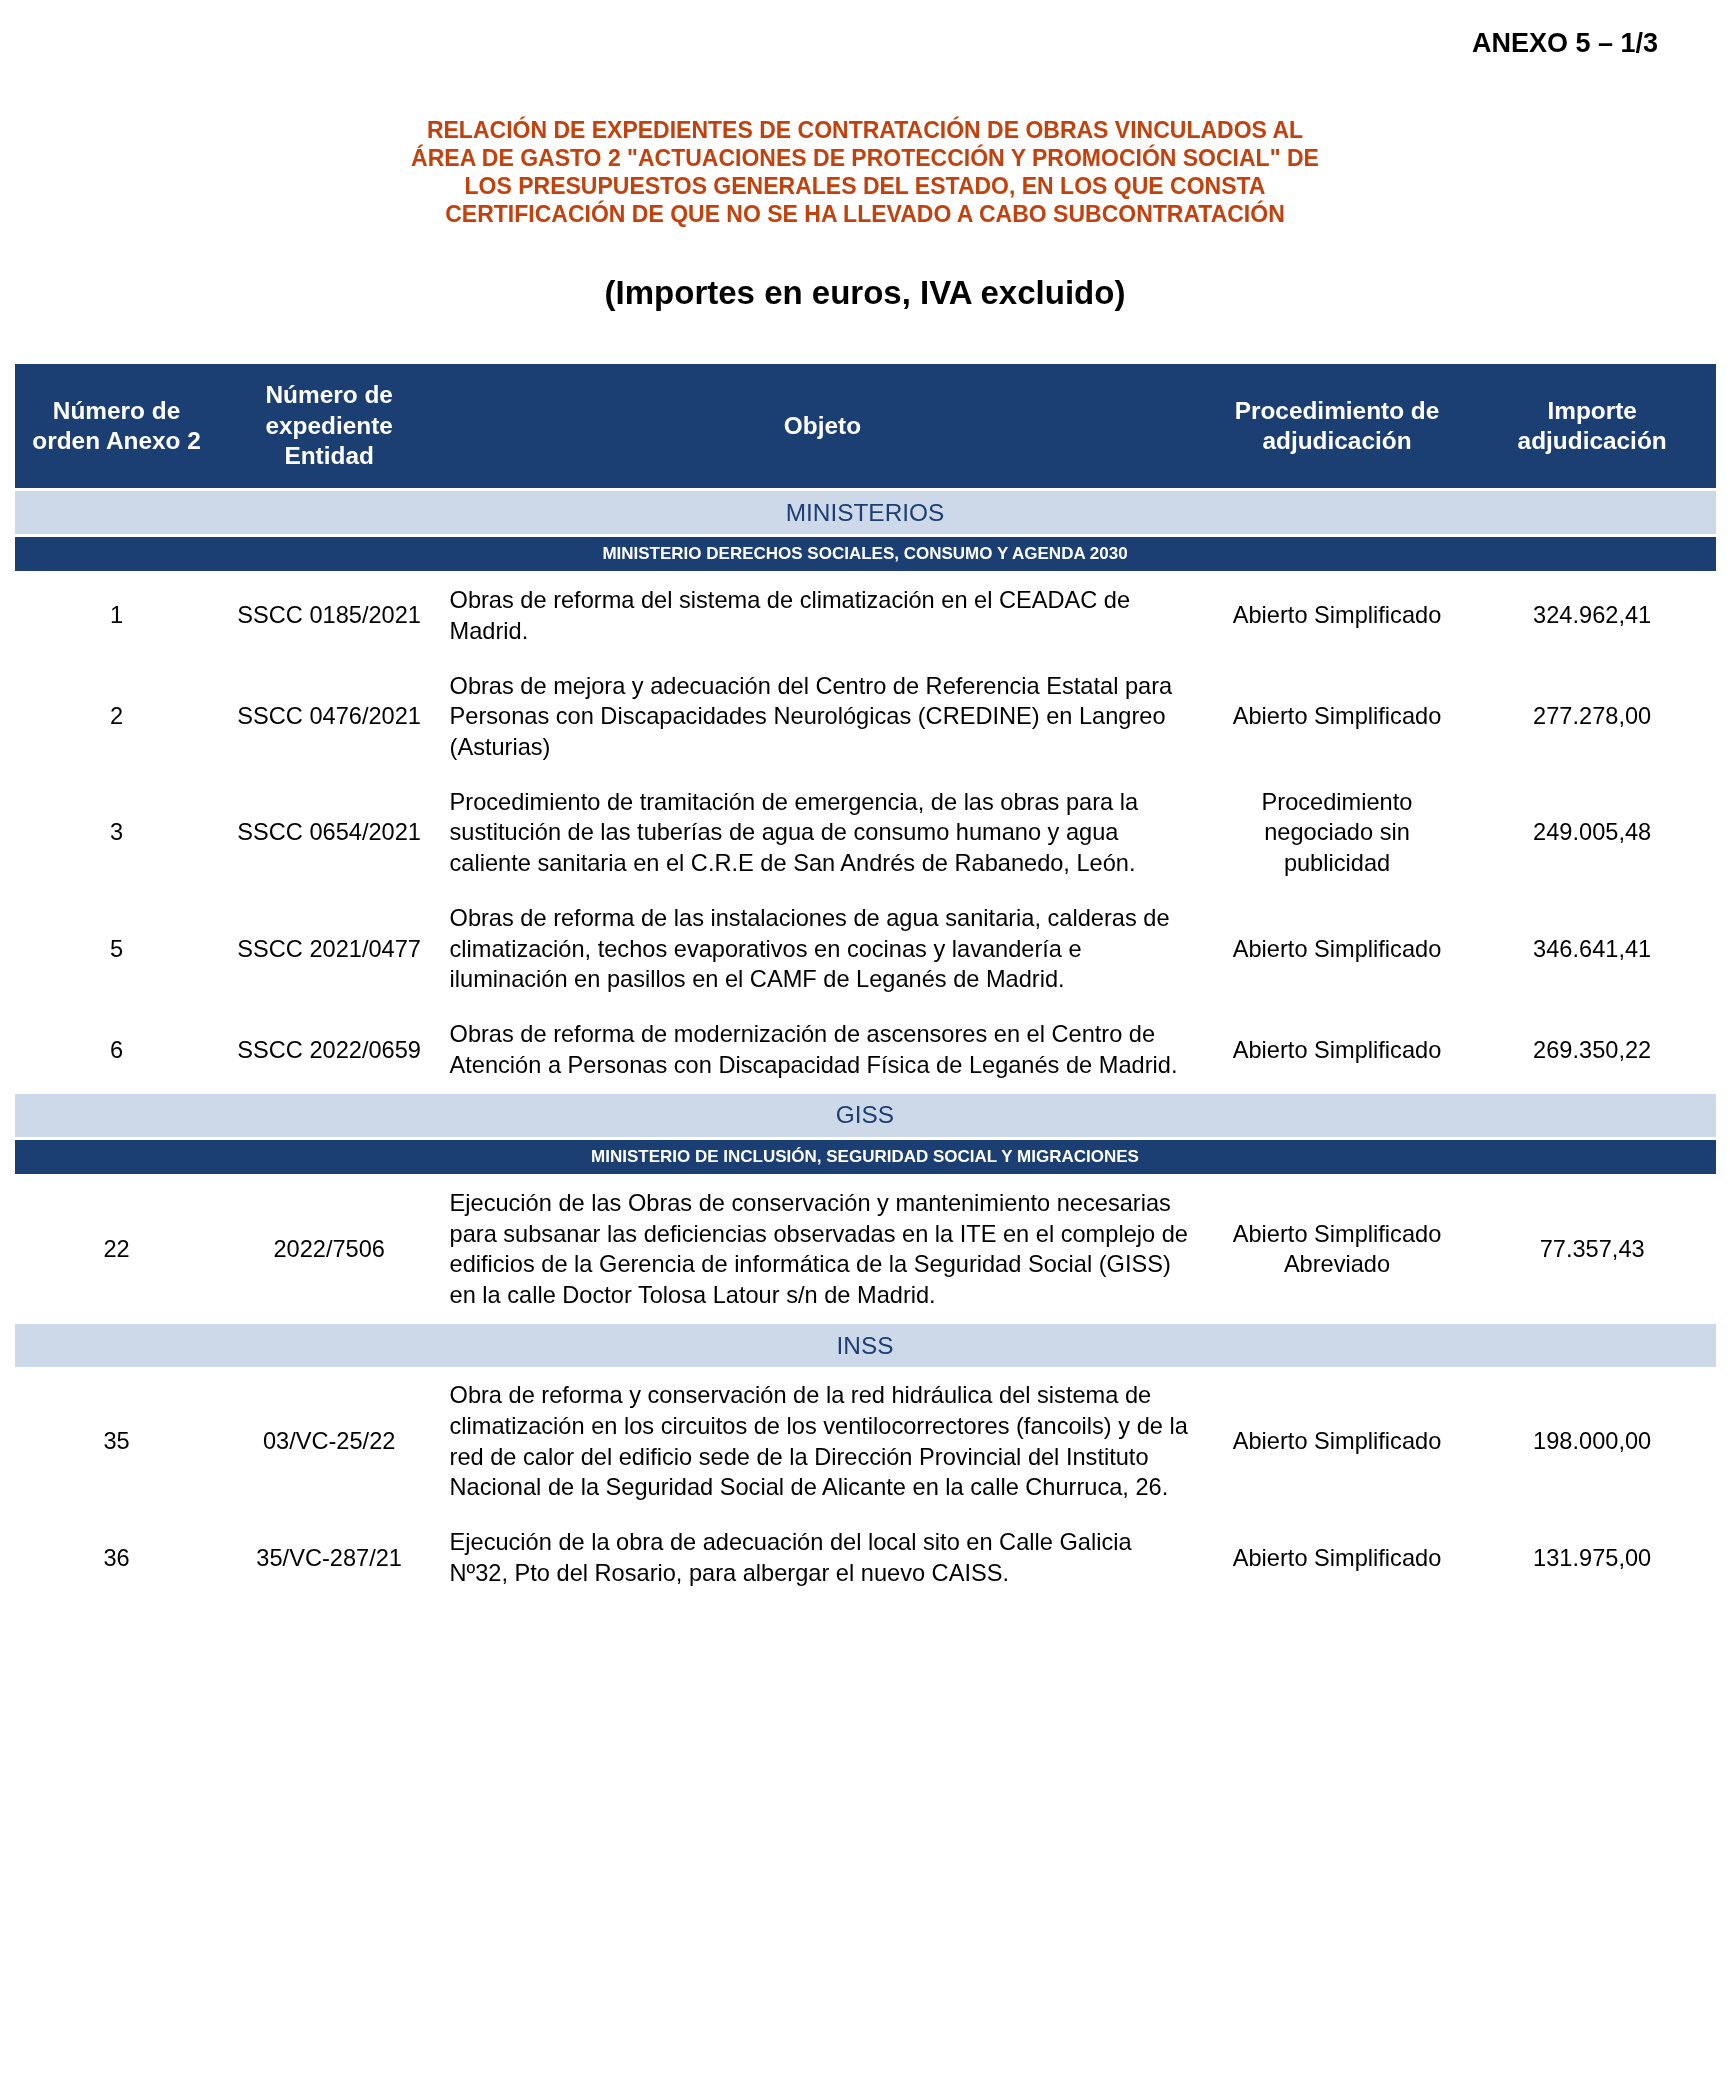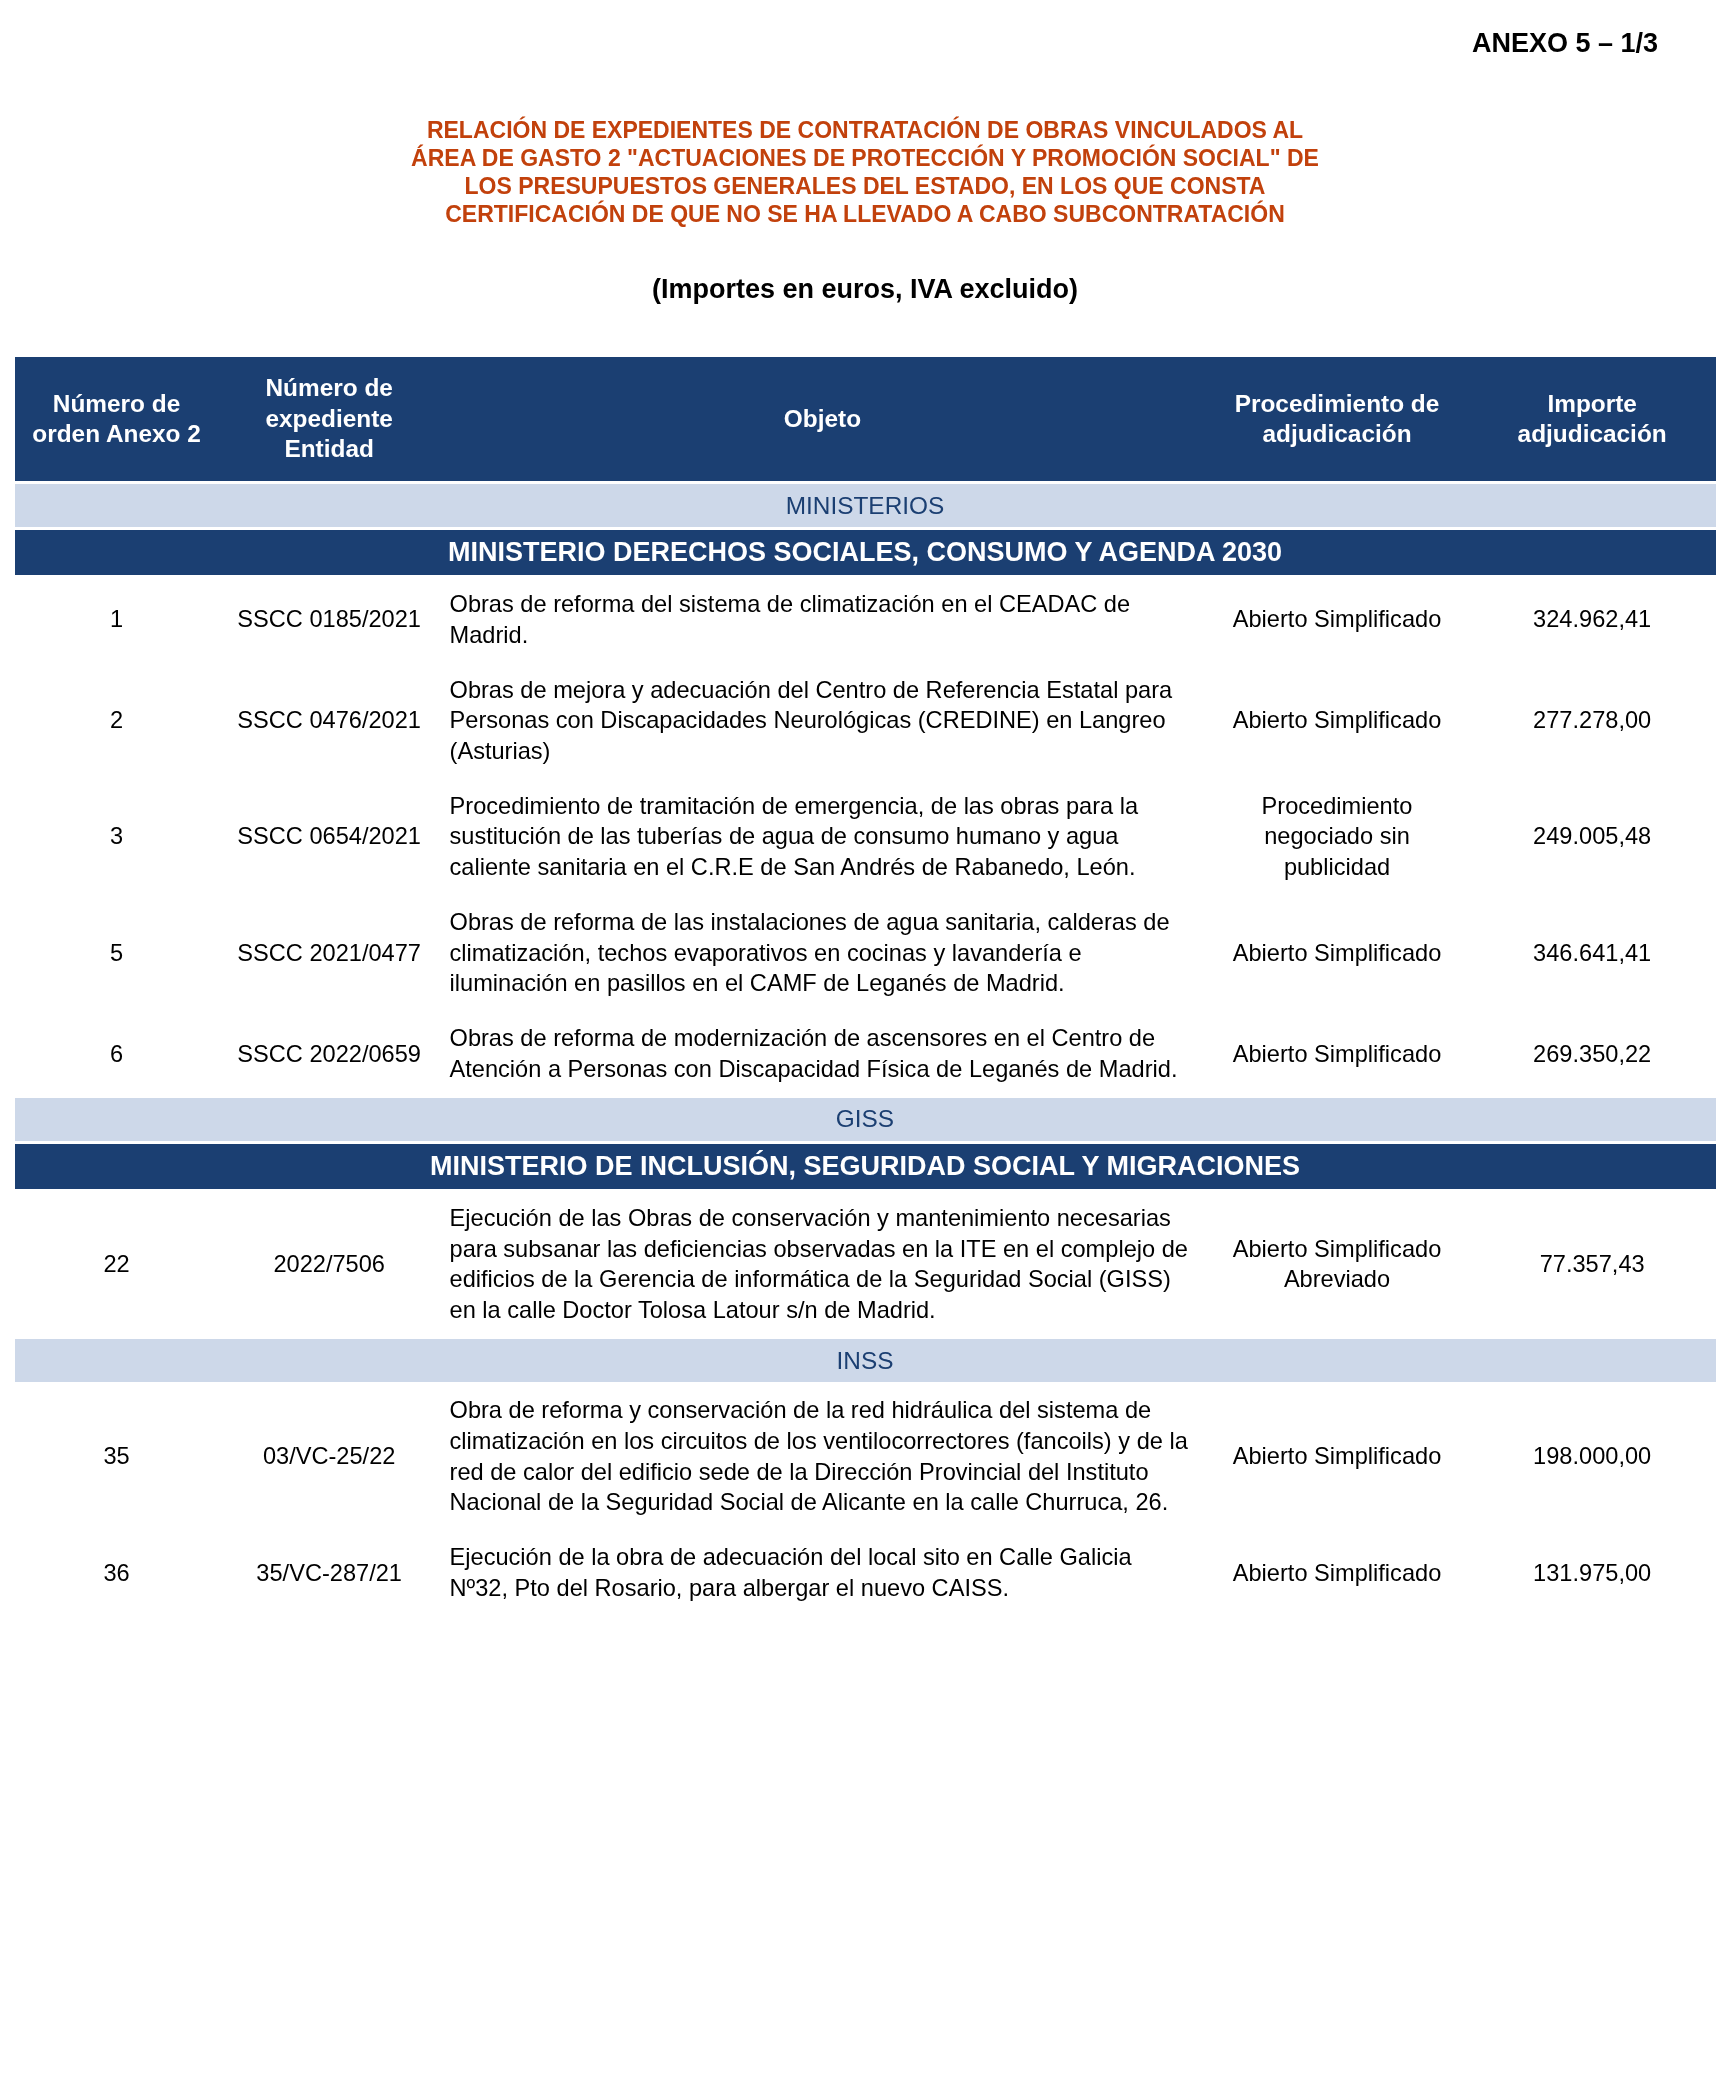--- a/index.html
+++ b/index.html
@@ -32,21 +32,21 @@
     font-weight:bold;
     font-size:23px;
     line-height:1.22;
     color:#c2410c;
   }
   .title .title-line{display:block;}
   .subtitle{
     margin:46px auto 0;
     text-align:center;
     font-weight:bold;
-    font-size:27px;
+    font-size:33px;
     color:#000;
   }
   table.records-table{
     width:1701px;
     margin:49px auto 0;
     border-collapse:separate;
     border-spacing:0 3.3px;
     table-layout:fixed;
     font-size:23.6px;
   }
@@ -57,21 +57,21 @@
     font-size:24.4px;
     line-height:1.25;
     text-align:center;
     vertical-align:middle;
     padding:16.3px 6.5px;
   }
   td.section-dark{
     background:var(--dark-blue,#1B3F72);
     color:var(--header-text,#fff);
     font-weight:bold;
-    font-size:27px;
+    font-size:17px;
     text-align:center;
     vertical-align:middle;
     padding:7.3px 8.1px;
   }
   td.section-light, td.section-light-bold{
     background:var(--light-blue,#CDD8E9);
     color:var(--dark-blue,#1B3F72);
     font-size:24.4px;
     text-align:center;
     vertical-align:middle;

